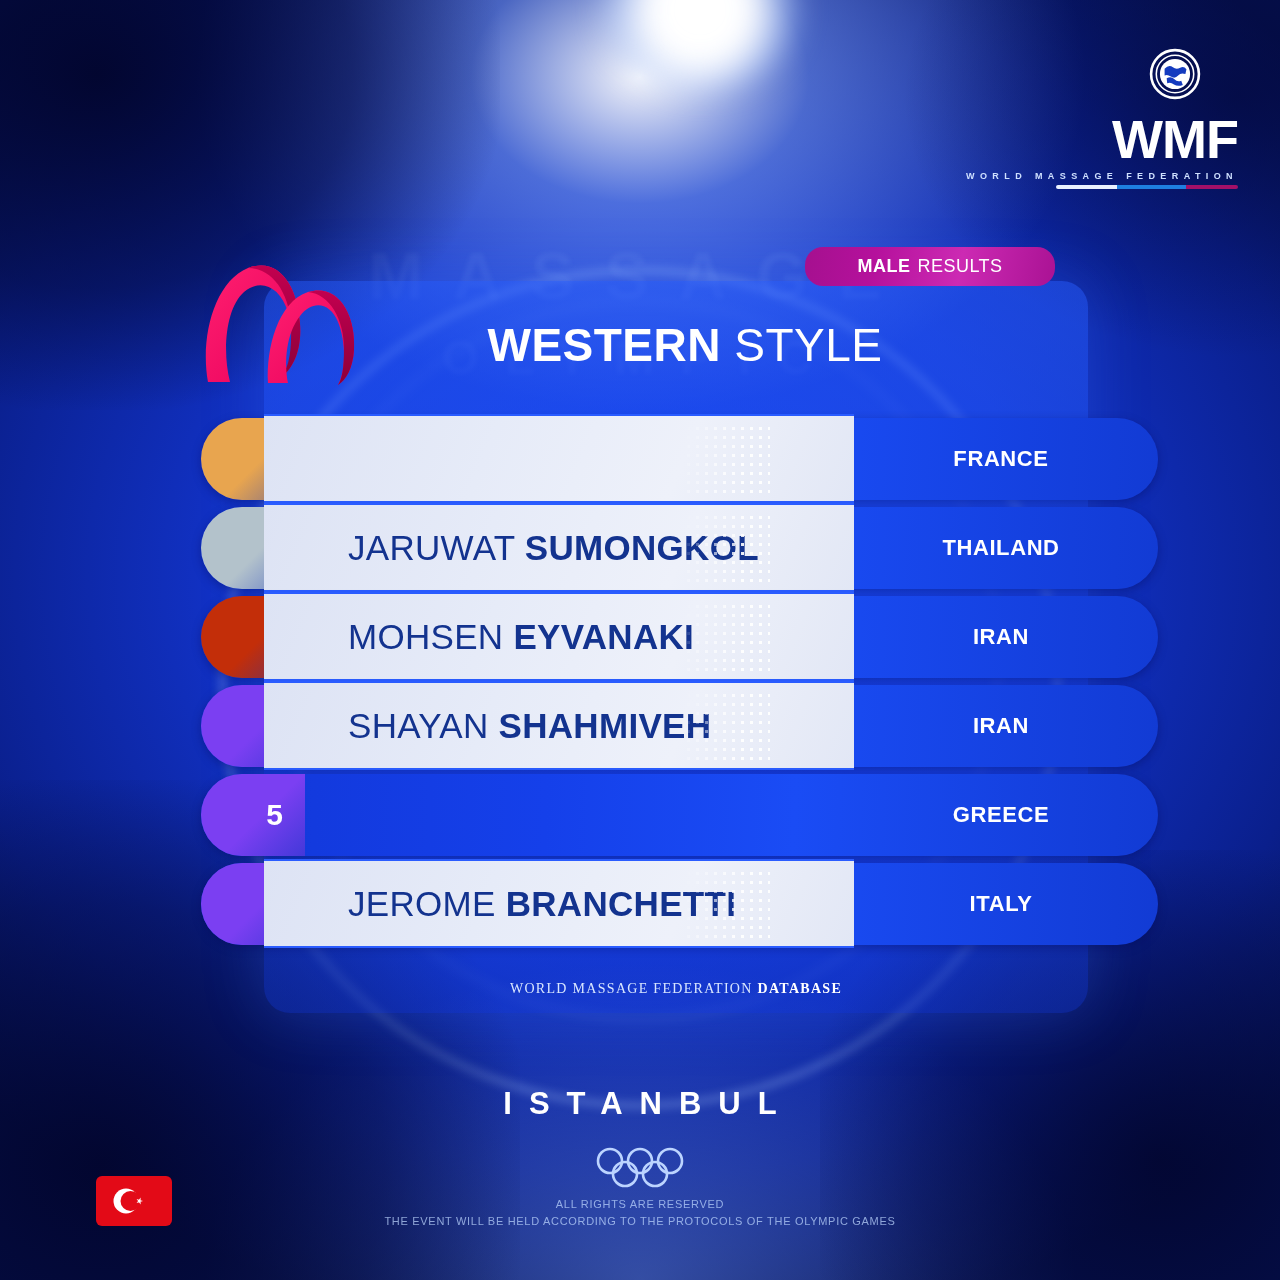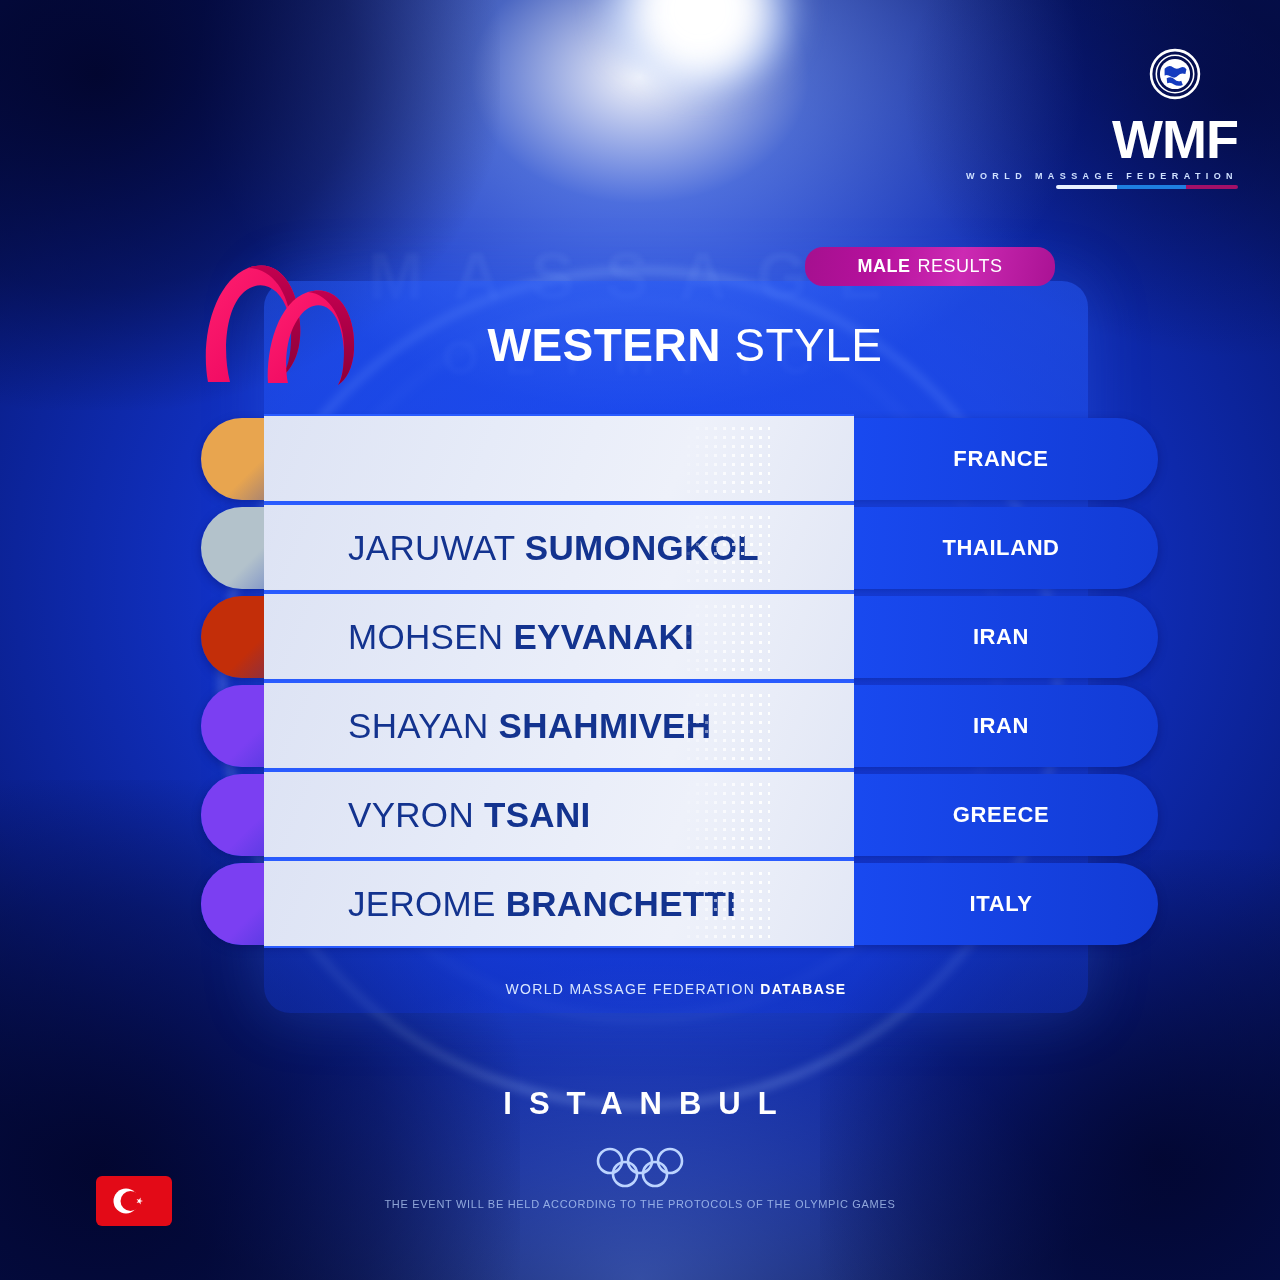--- a/index.html
+++ b/index.html
@@ -137,21 +137,21 @@
     background-image:radial-gradient(circle, #ffffff 1.6px, transparent 1.7px);
     background-size:9px 9px;
     -webkit-mask-image:linear-gradient(100deg, rgba(0,0,0,0) 4%, rgba(0,0,0,0.55) 32%, rgba(0,0,0,1) 70%);
     mask-image:linear-gradient(100deg, rgba(0,0,0,0) 4%, rgba(0,0,0,0.55) 32%, rgba(0,0,0,1) 70%);
     opacity:0.95;
   }
 
   
   .db-line {
     position:absolute; left:264px; top:981px; width:824px; text-align:center;
-    font-size:14px; letter-spacing:1.3px; color:#e9f0ff;
+    font-size:14px; letter-spacing:1.3px; color:#e9f0ff;font-family:Liberation Serif, serif;
   }
   .db-line .l { font-weight:normal; color:#d8e6ff; }
   .db-line .b { font-weight:bold; color:#ffffff; }
 
   .city {
     position:absolute; left:0; right:0; top:1086px; text-align:center;
     color:#ffffff; font-size:31px; font-weight:bold; letter-spacing:17px; padding-left:17px;
   }
   .rings { position:absolute; left:50%; top:1147px; transform:translateX(-50%); width:92px; height:42px; }
   .legal {
@@ -276,24 +276,20 @@
         <div class="dots"></div>
       </div>
     </div>
     <div class="row">
       <div class="row-country">
         <div class="country-label">GREECE</div>
       </div>
       <div class="rank-badge" style="background:linear-gradient(135deg,#7b3ff2 0%,#7b3ff2 55%, rgba(0,0,0,0.12) 140%);">
         <span>5</span>
       </div>
-      <div class="name-plate">
-        <div class="name-text"><span class="first">VYRON</span> <span class="last">TSANI</span></div>
-        <div class="dots"></div>
-      </div>
     </div>
     <div class="row">
       <div class="row-country">
         <div class="country-label">ITALY</div>
       </div>
       <div class="rank-badge" style="background:linear-gradient(135deg,#7b3ff2 0%,#7b3ff2 55%, rgba(0,0,0,0.12) 140%);">
         <span>6</span>
       </div>
       <div class="name-plate">
         <div class="name-text"><span class="first">JEROME</span> <span class="last">BRANCHETTI</span></div>
@@ -313,20 +309,21 @@
   <g fill="none" stroke="#bcd4ff" stroke-width="2.6">
     <circle cx="16" cy="14" r="12"></circle>
     <circle cx="46" cy="14" r="12"></circle>
     <circle cx="76" cy="14" r="12"></circle>
     <circle cx="31" cy="27" r="12"></circle>
     <circle cx="61" cy="27" r="12"></circle>
   </g>
 </svg>
 
 <div class="legal">
+  <div>ALL RIGHTS ARE RESERVED</div>
   <div>THE EVENT WILL BE HELD ACCORDING TO THE PROTOCOLS OF THE OLYMPIC GAMES</div>
 </div>
 
 <div class="tr-flag">
   <svg viewBox="0 0 76 50" style="width:100%;height:100%">
     <circle cx="30" cy="25" r="12.5" fill="#ffffff"></circle>
     <circle cx="34.5" cy="25" r="10" fill="#e30a17"></circle>
     <polygon fill="#ffffff" points="47,25 40.6,27.1 44.6,21.6 44.6,28.4 40.6,22.9"></polygon>
   </svg>
 </div>

